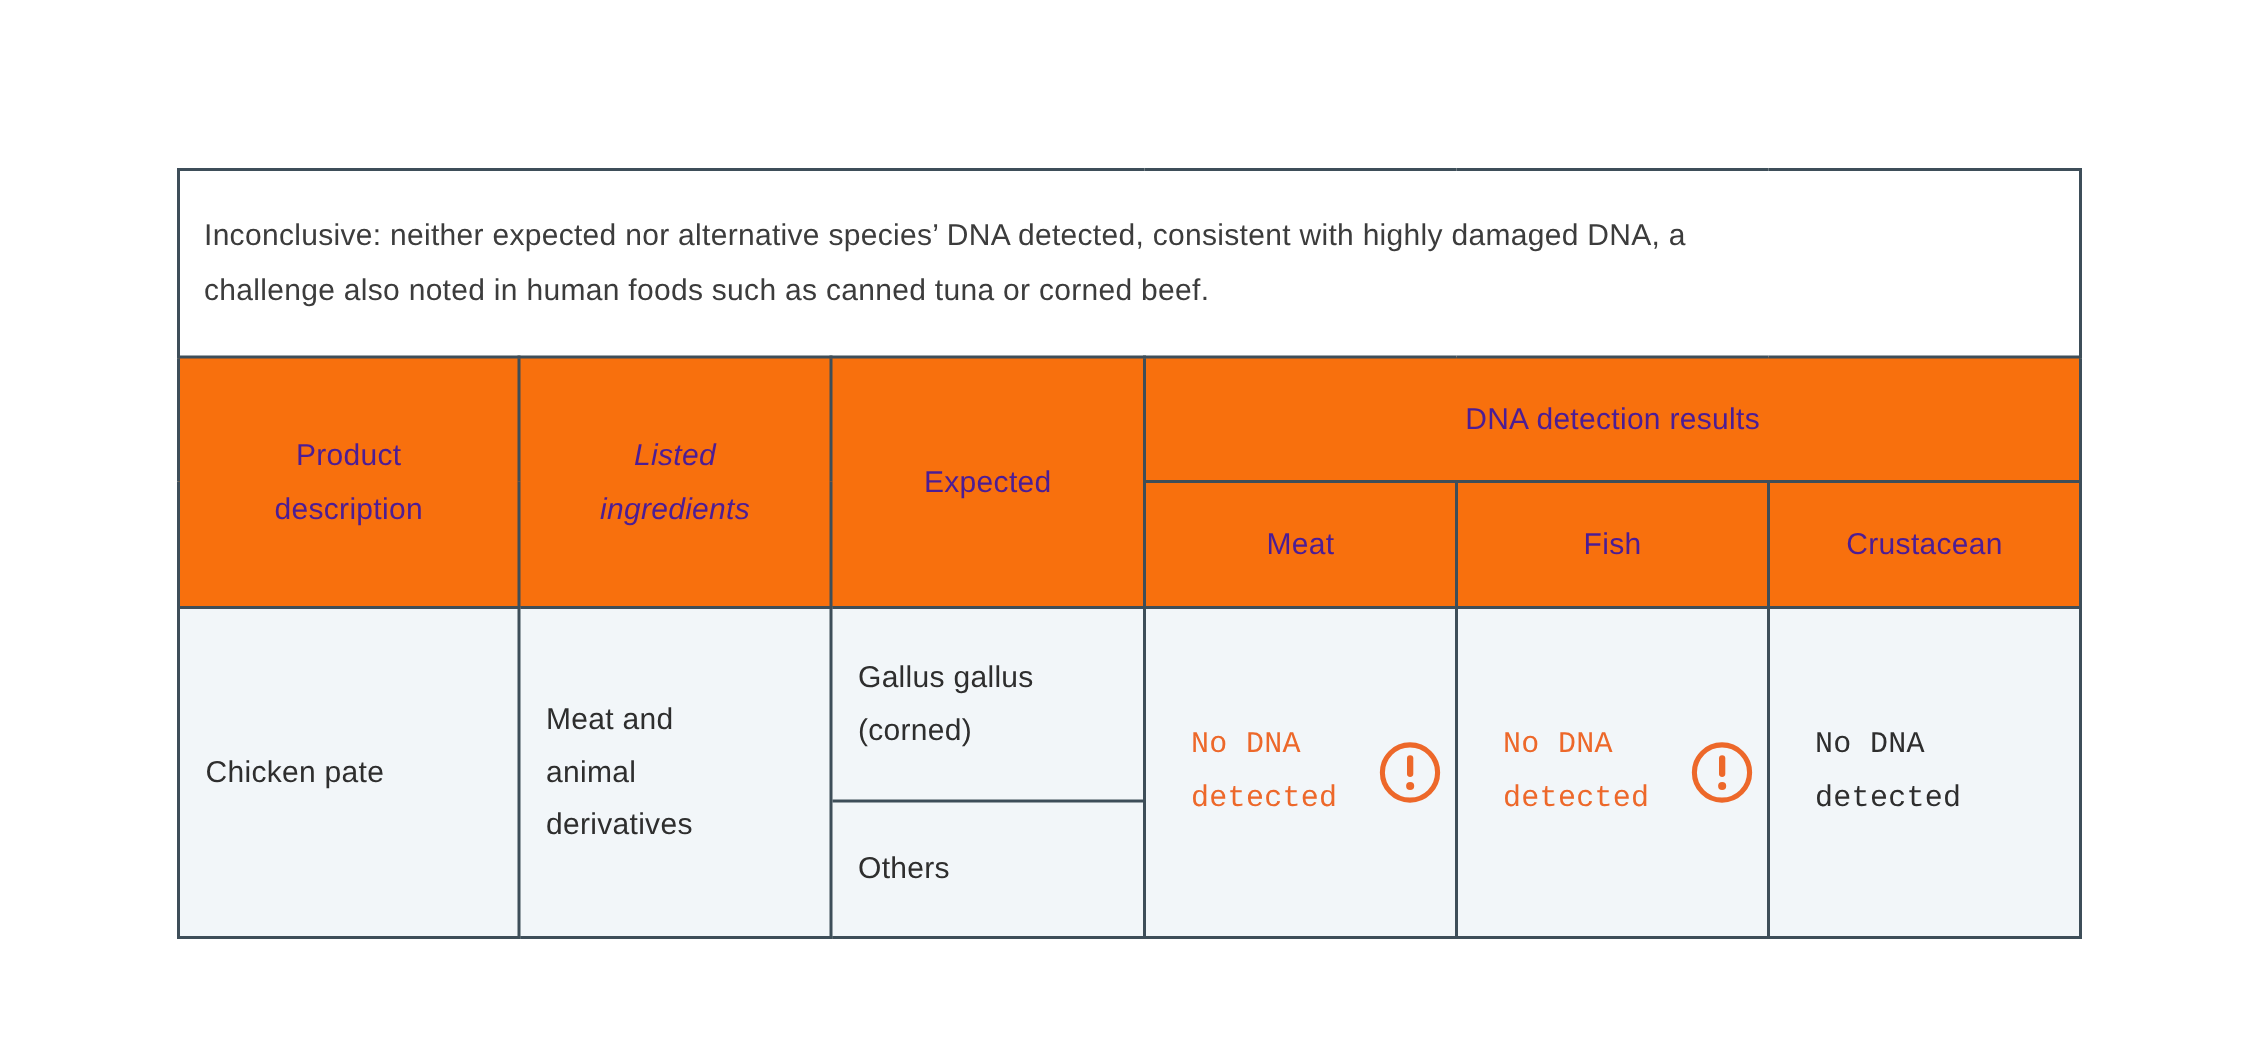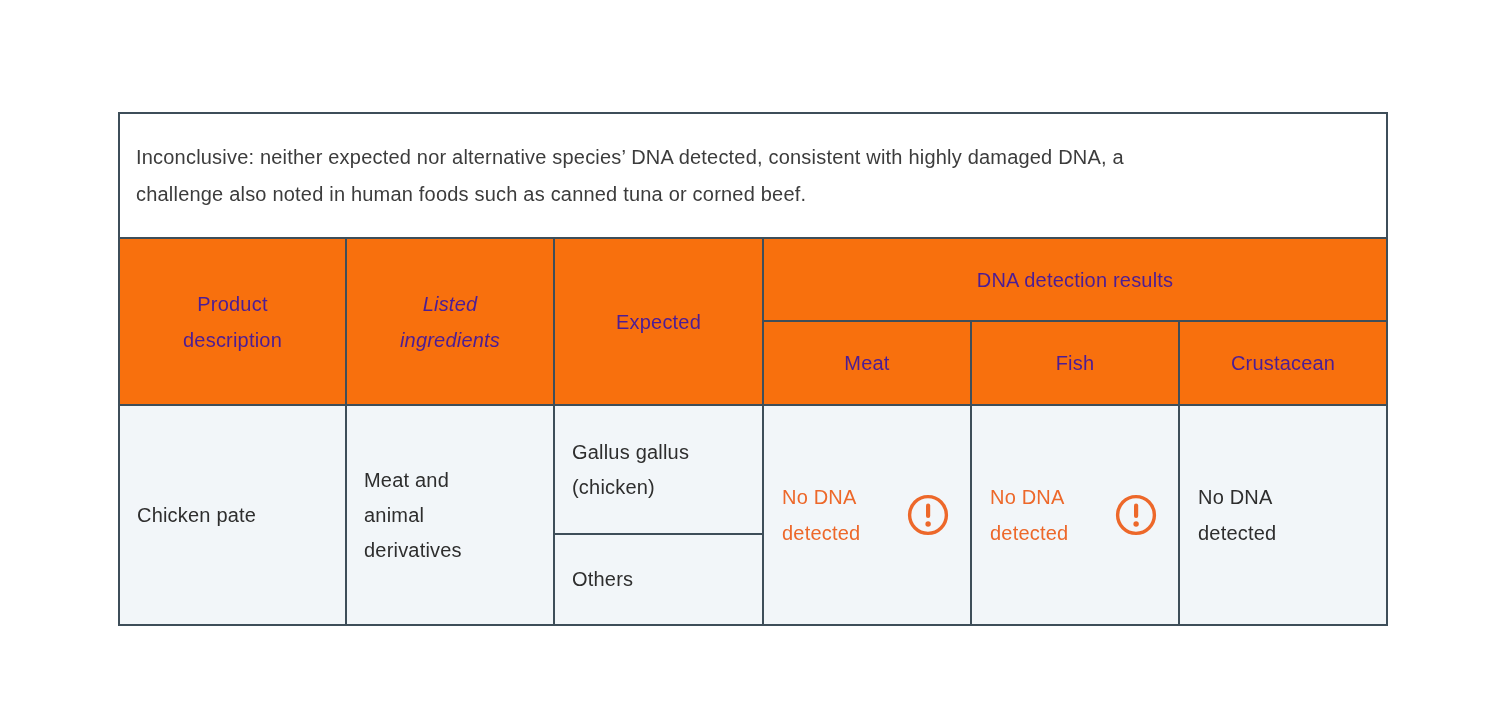--- a/index.html
+++ b/index.html
@@ -83,21 +83,22 @@
     display:flex;align-items:center;
   }
   .expected-secondary{
     height:89px;
     display:flex;align-items:center;
   }
   
   .result-wrap{
     display:flex;
     align-items:center;
-    padding-left:18px;
+    padding-left:30px;
+    font-family:Liberation Mono, monospace;
   }
   .result-text{
     max-width:112px;
     line-height:36px;
     letter-spacing:0.2px;
     color:var(--text-dark);
   }
   td.cell.warn .result-text{color:var(--warning-orange);}
   .warn-icon{
     margin-left:12px;
@@ -153,21 +154,21 @@
     </tr>
     <tr class="data-row">
       <td class="cell">
         <div class="cell-text">Chicken pate</div>
       </td>
       <td class="cell">
         <div class="cell-text w115">Meat and animal derivatives</div>
       </td>
       <td class="cell expected-cell">
         <div class="expected-primary">
-          <div class="cell-text w140">Gallus gallus (chicken)</div>
+          <div class="cell-text w140">Gallus gallus (corned)</div>
         </div>
         <div class="expected-secondary">
           <div class="cell-text">Others</div>
         </div>
       </td>
       <td class="cell warn">
         <div class="result-wrap">
           <div class="result-text">No DNA detected</div>
           <span class="warn-icon">
             <svg viewBox="0 0 44 44" width="44" height="44">

